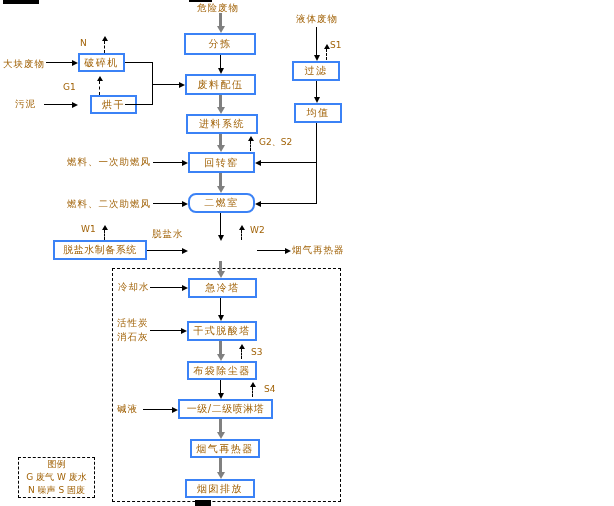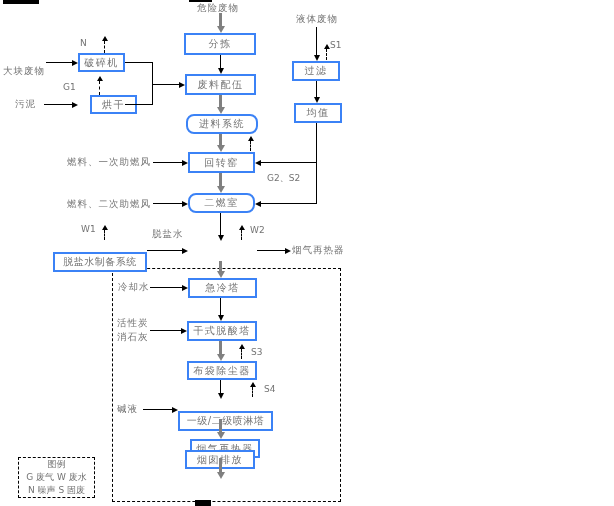--- a/index.html
+++ b/index.html
@@ -1,25 +1,25 @@
 <!DOCTYPE html>
 <html><head>
 <meta charset="utf-8">
 <style>
   html,body{margin:0;padding:0;background:#ffffff;}
   #canvas{
     position:relative;width:614px;height:506px;background:#ffffff;overflow:hidden;
-    font-family:"DejaVu Sans","Liberation Sans",sans-serif;color:#737373;
+    font-family:"DejaVu Sans","Liberation Sans",sans-serif;color:#a16207;
   }
   .box{
     position:absolute;border:2px solid #3b82f6;background:#fff;
     display:flex;align-items:center;justify-content:center;
     font-size:10px;letter-spacing:1.5px;white-space:nowrap;box-sizing:border-box;
   }
-  .box.wide{letter-spacing:0.5px;margin-top:12px;}
+  .box.wide{letter-spacing:0.5px;}
   .lbl{position:absolute;font-size:9.5px;letter-spacing:1px;white-space:nowrap;line-height:10px;}
   .tag{position:absolute;font-size:9px;letter-spacing:0;white-space:nowrap;line-height:10px;}
   .hl{position:absolute;height:1px;background:#000;}
   .vl{position:absolute;width:1px;background:#000;}
   
   .av{position:absolute;width:1px;background:#000;}
   .av::after{content:"";position:absolute;left:50%;bottom:-6px;transform:translateX(-50%);
     width:0;height:0;border-left:3.5px solid transparent;border-right:3.5px solid transparent;border-top:6px solid #000;}
   .av.g{width:3px;background:#808080;}
   .av.g::after{border-left-width:4.5px;border-right-width:4.5px;border-top-width:7px;border-top-color:#808080;}
@@ -45,60 +45,60 @@
 <div id="canvas">
 
   <div class="mark" style="left:3px;top:0;width:36px;height:4px;"></div>
   <div class="mark" style="left:189px;top:0;width:23px;height:2px;"></div>
   <div class="mark" style="left:195px;top:500px;width:16px;height:6px;"></div>
 
   <div class="dashbox" style="left:112px;top:268px;width:229px;height:234px;"></div>
 
   <div class="lbl" style="left:197px;top:3px;">危险废物</div>
   <div class="lbl" style="left:296px;top:14px;">液体废物</div>
-  <div class="lbl" style="left:3px;top:67px;font-family:Liberation Mono, monospace;">大块废物</div>
+  <div class="lbl" style="left:3px;top:59px;">大块废物</div>
   <div class="lbl" style="left:15px;top:99px;">污泥</div>
   <div class="lbl" style="left:67px;top:157px;">燃料、一次助燃风</div>
   <div class="lbl" style="left:67px;top:199px;">燃料、二次助燃风</div>
   <div class="lbl" style="left:152px;top:229px;">脱盐水</div>
   <div class="lbl" style="left:292px;top:245px;">烟气再热器</div>
   <div class="lbl" style="left:118px;top:282px;">冷却水</div>
   <div class="lbl" style="left:117px;top:318px;">活性炭</div>
   <div class="lbl" style="left:117px;top:332px;">消石灰</div>
   <div class="lbl" style="left:117px;top:404px;">碱液</div>
 
   <div class="tag" style="left:80px;top:38px;">N</div>
   <div class="tag" style="left:63px;top:82px;">G1</div>
   <div class="tag" style="left:330px;top:40px;">S1</div>
-  <div class="tag" style="left:267px;top:137px;margin-top:36px;">G2、S2</div>
+  <div class="tag" style="left:259px;top:137px;">G2、S2</div>
   <div class="tag" style="left:81px;top:224px;">W1</div>
   <div class="tag" style="left:250px;top:225px;">W2</div>
   <div class="tag" style="left:251px;top:347px;">S3</div>
   <div class="tag" style="left:264px;top:384px;">S4</div>
 
   <div class="du" style="left:104px;top:41px;height:12px;"></div>
   <div class="du" style="left:99px;top:81px;height:14px;"></div>
   <div class="du" style="left:326px;top:49px;height:11px;"></div>
   <div class="du" style="left:250px;top:141px;height:10px;"></div>
   <div class="du" style="left:104px;top:230px;height:10px;"></div>
   <div class="du" style="left:241px;top:230px;height:10px;"></div>
   <div class="du" style="left:241px;top:349px;height:10px;"></div>
   <div class="du" style="left:252px;top:387px;height:10px;"></div>
 
   <div class="box" style="left:184px;top:33px;width:72px;height:22px;">分拣</div>
   <div class="box" style="left:185px;top:74px;width:71px;height:21px;">废料配伍</div>
-  <div class="box" style="left:186px;top:114px;width:72px;height:20px;border-radius:8px;">进料系统</div>
+  <div class="box" style="left:186px;top:114px;width:72px;height:20px;">进料系统</div>
   <div class="box" style="left:188px;top:152px;width:67px;height:21px;">回转窑</div>
   <div class="box" style="left:188px;top:193px;width:67px;height:20px;border-radius:8px;">二燃室</div>
   <div class="box" style="left:188px;top:278px;width:69px;height:20px;">急冷塔</div>
   <div class="box" style="left:187px;top:321px;width:70px;height:20px;">干式脱酸塔</div>
   <div class="box" style="left:187px;top:361px;width:70px;height:19px;">布袋除尘器</div>
   <div class="box wide" style="left:178px;top:399px;width:95px;height:20px;">一级/二级喷淋塔</div>
   <div class="box" style="left:190px;top:439px;width:70px;height:19px;">烟气再热器</div>
-  <div class="box" style="left:185px;top:450px;width:70px;height:19px;">烟囱排放</div>
+  <div class="box" style="left:185px;top:479px;width:70px;height:19px;">烟囱排放</div>
 
   <div class="box" style="left:78px;top:53px;width:47px;height:19px;">破碎机</div>
   <div class="box" style="left:78px;top:95px;width:47px;height:19px;margin-left:12px;">烘干</div>
   <div class="box wide" style="left:53px;top:240px;width:94px;height:20px;">脱盐水制备系统</div>
 
   <div class="box" style="left:292px;top:61px;width:48px;height:20px;">过滤</div>
   <div class="box" style="left:294px;top:103px;width:48px;height:20px;">均值</div>
 
   <div class="av g" style="left:219px;top:13px;height:14px;"></div>
   <div class="av" style="left:220px;top:55px;height:13px;"></div>

